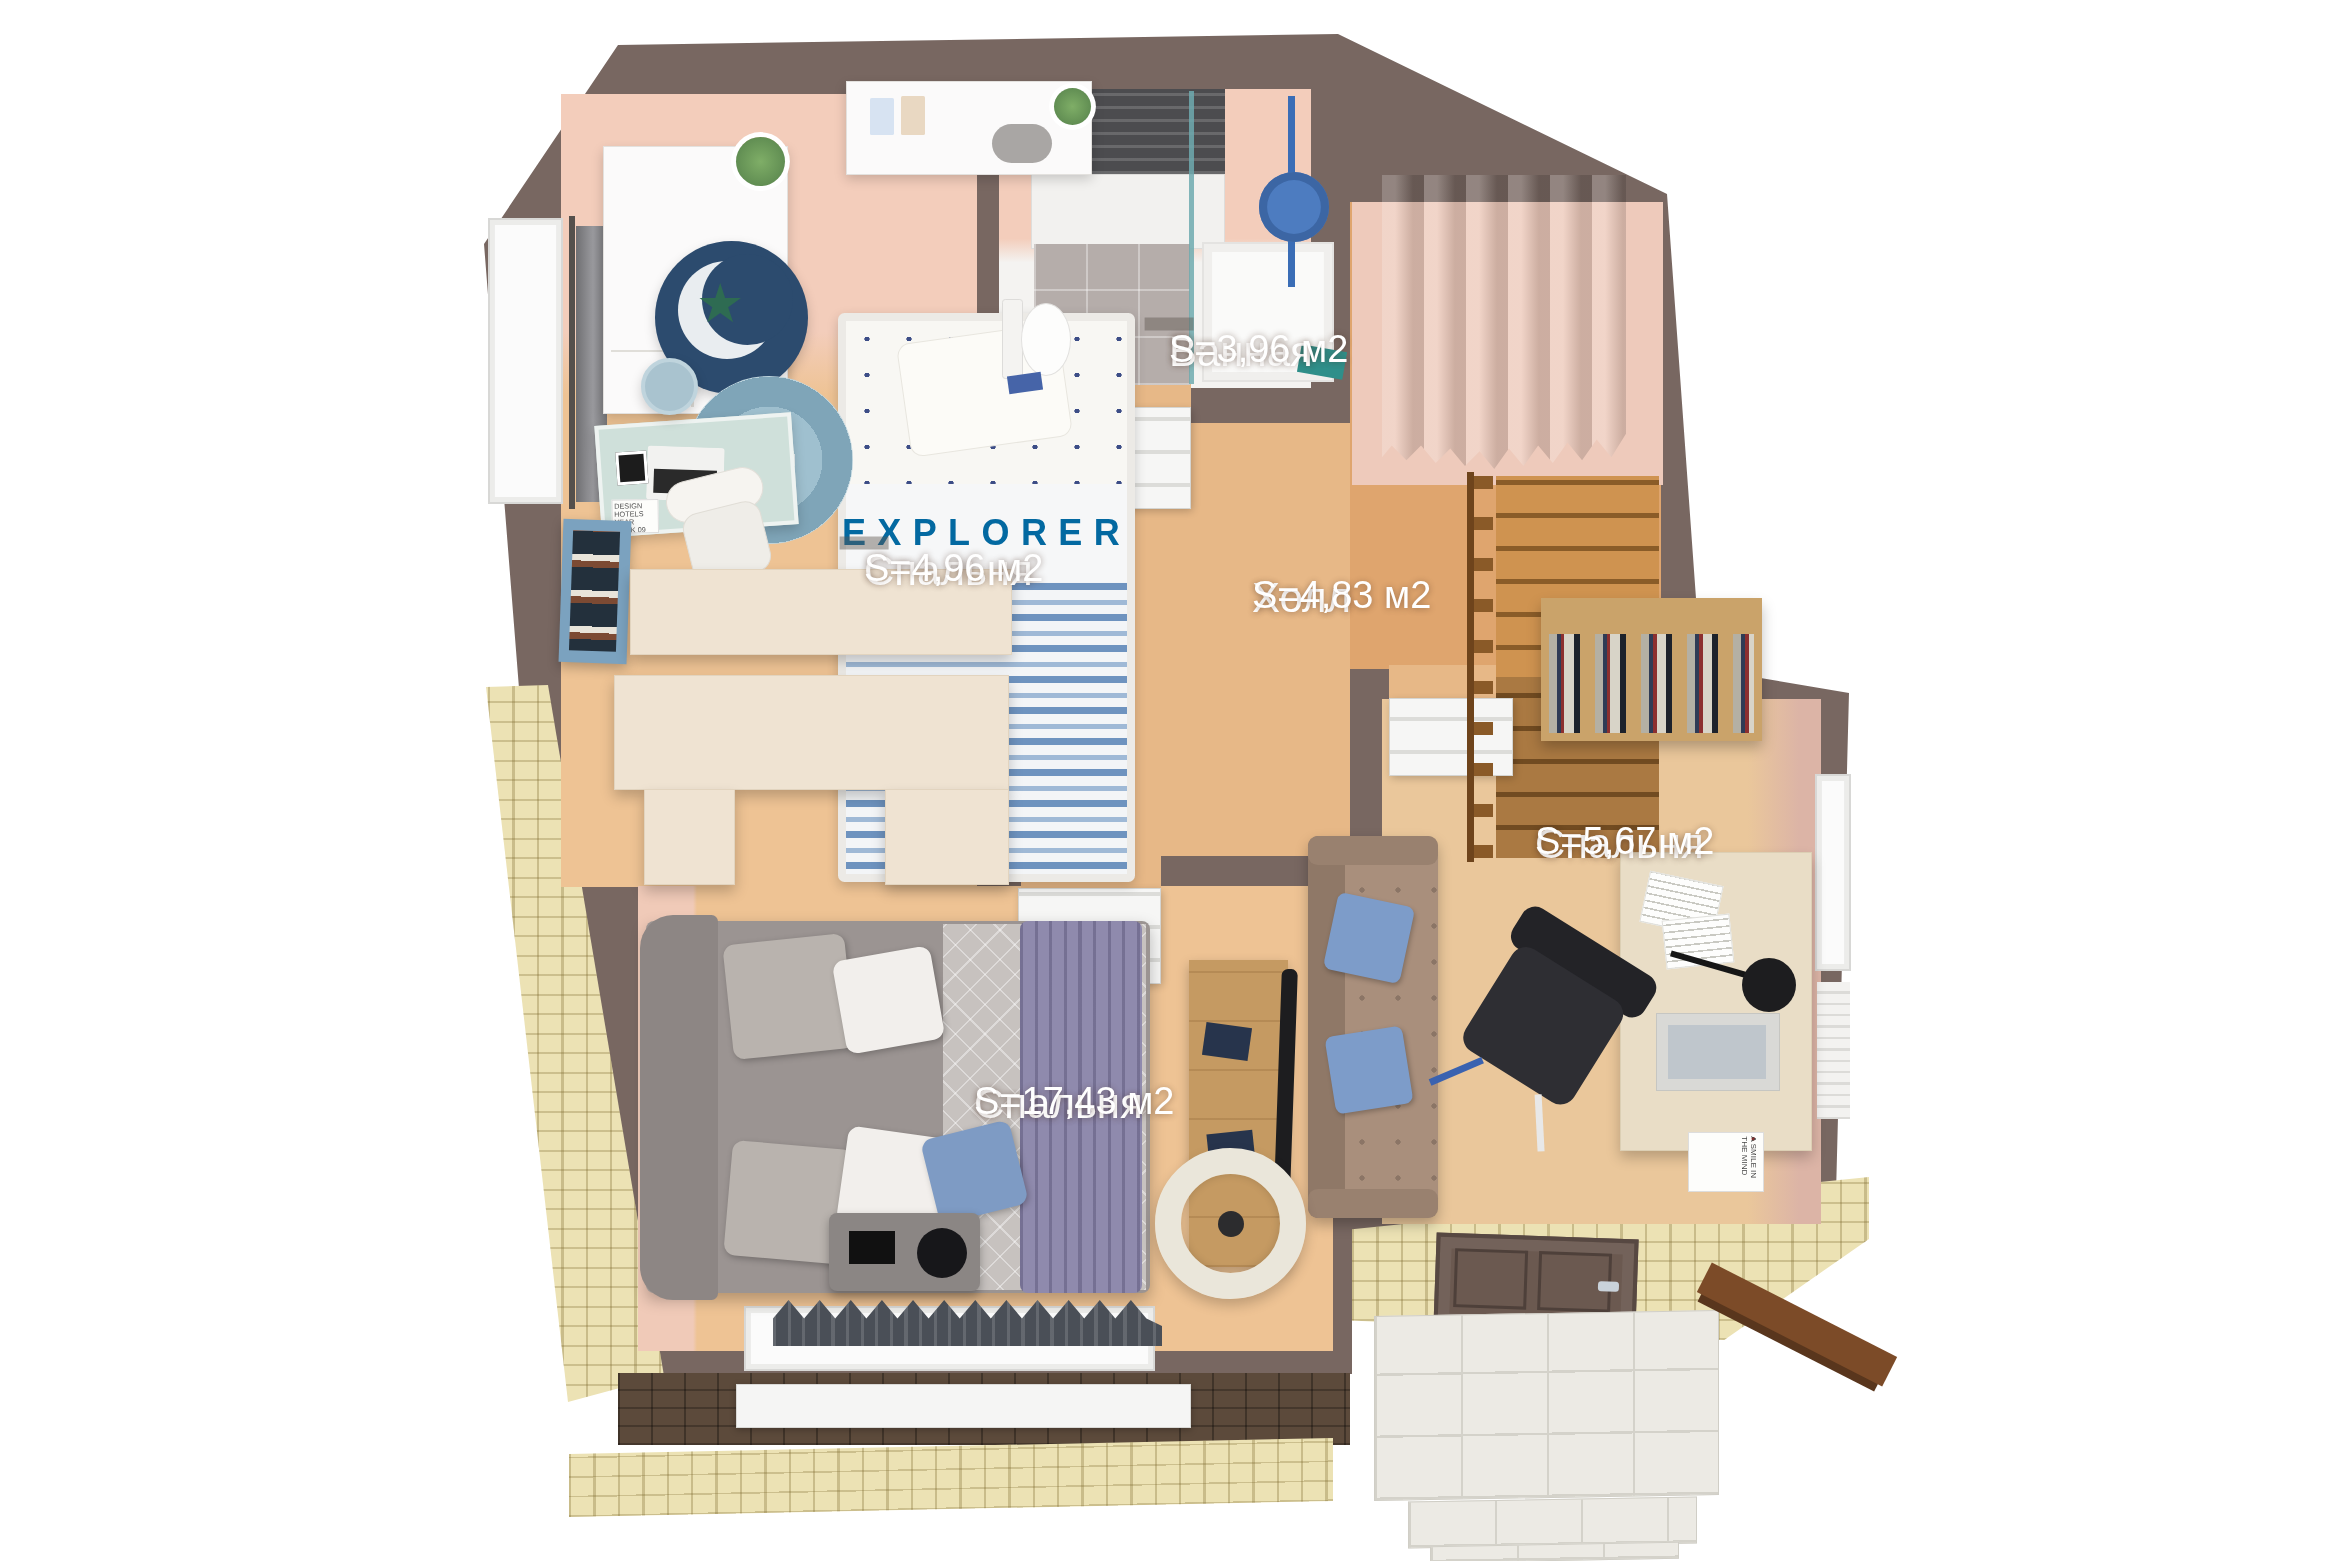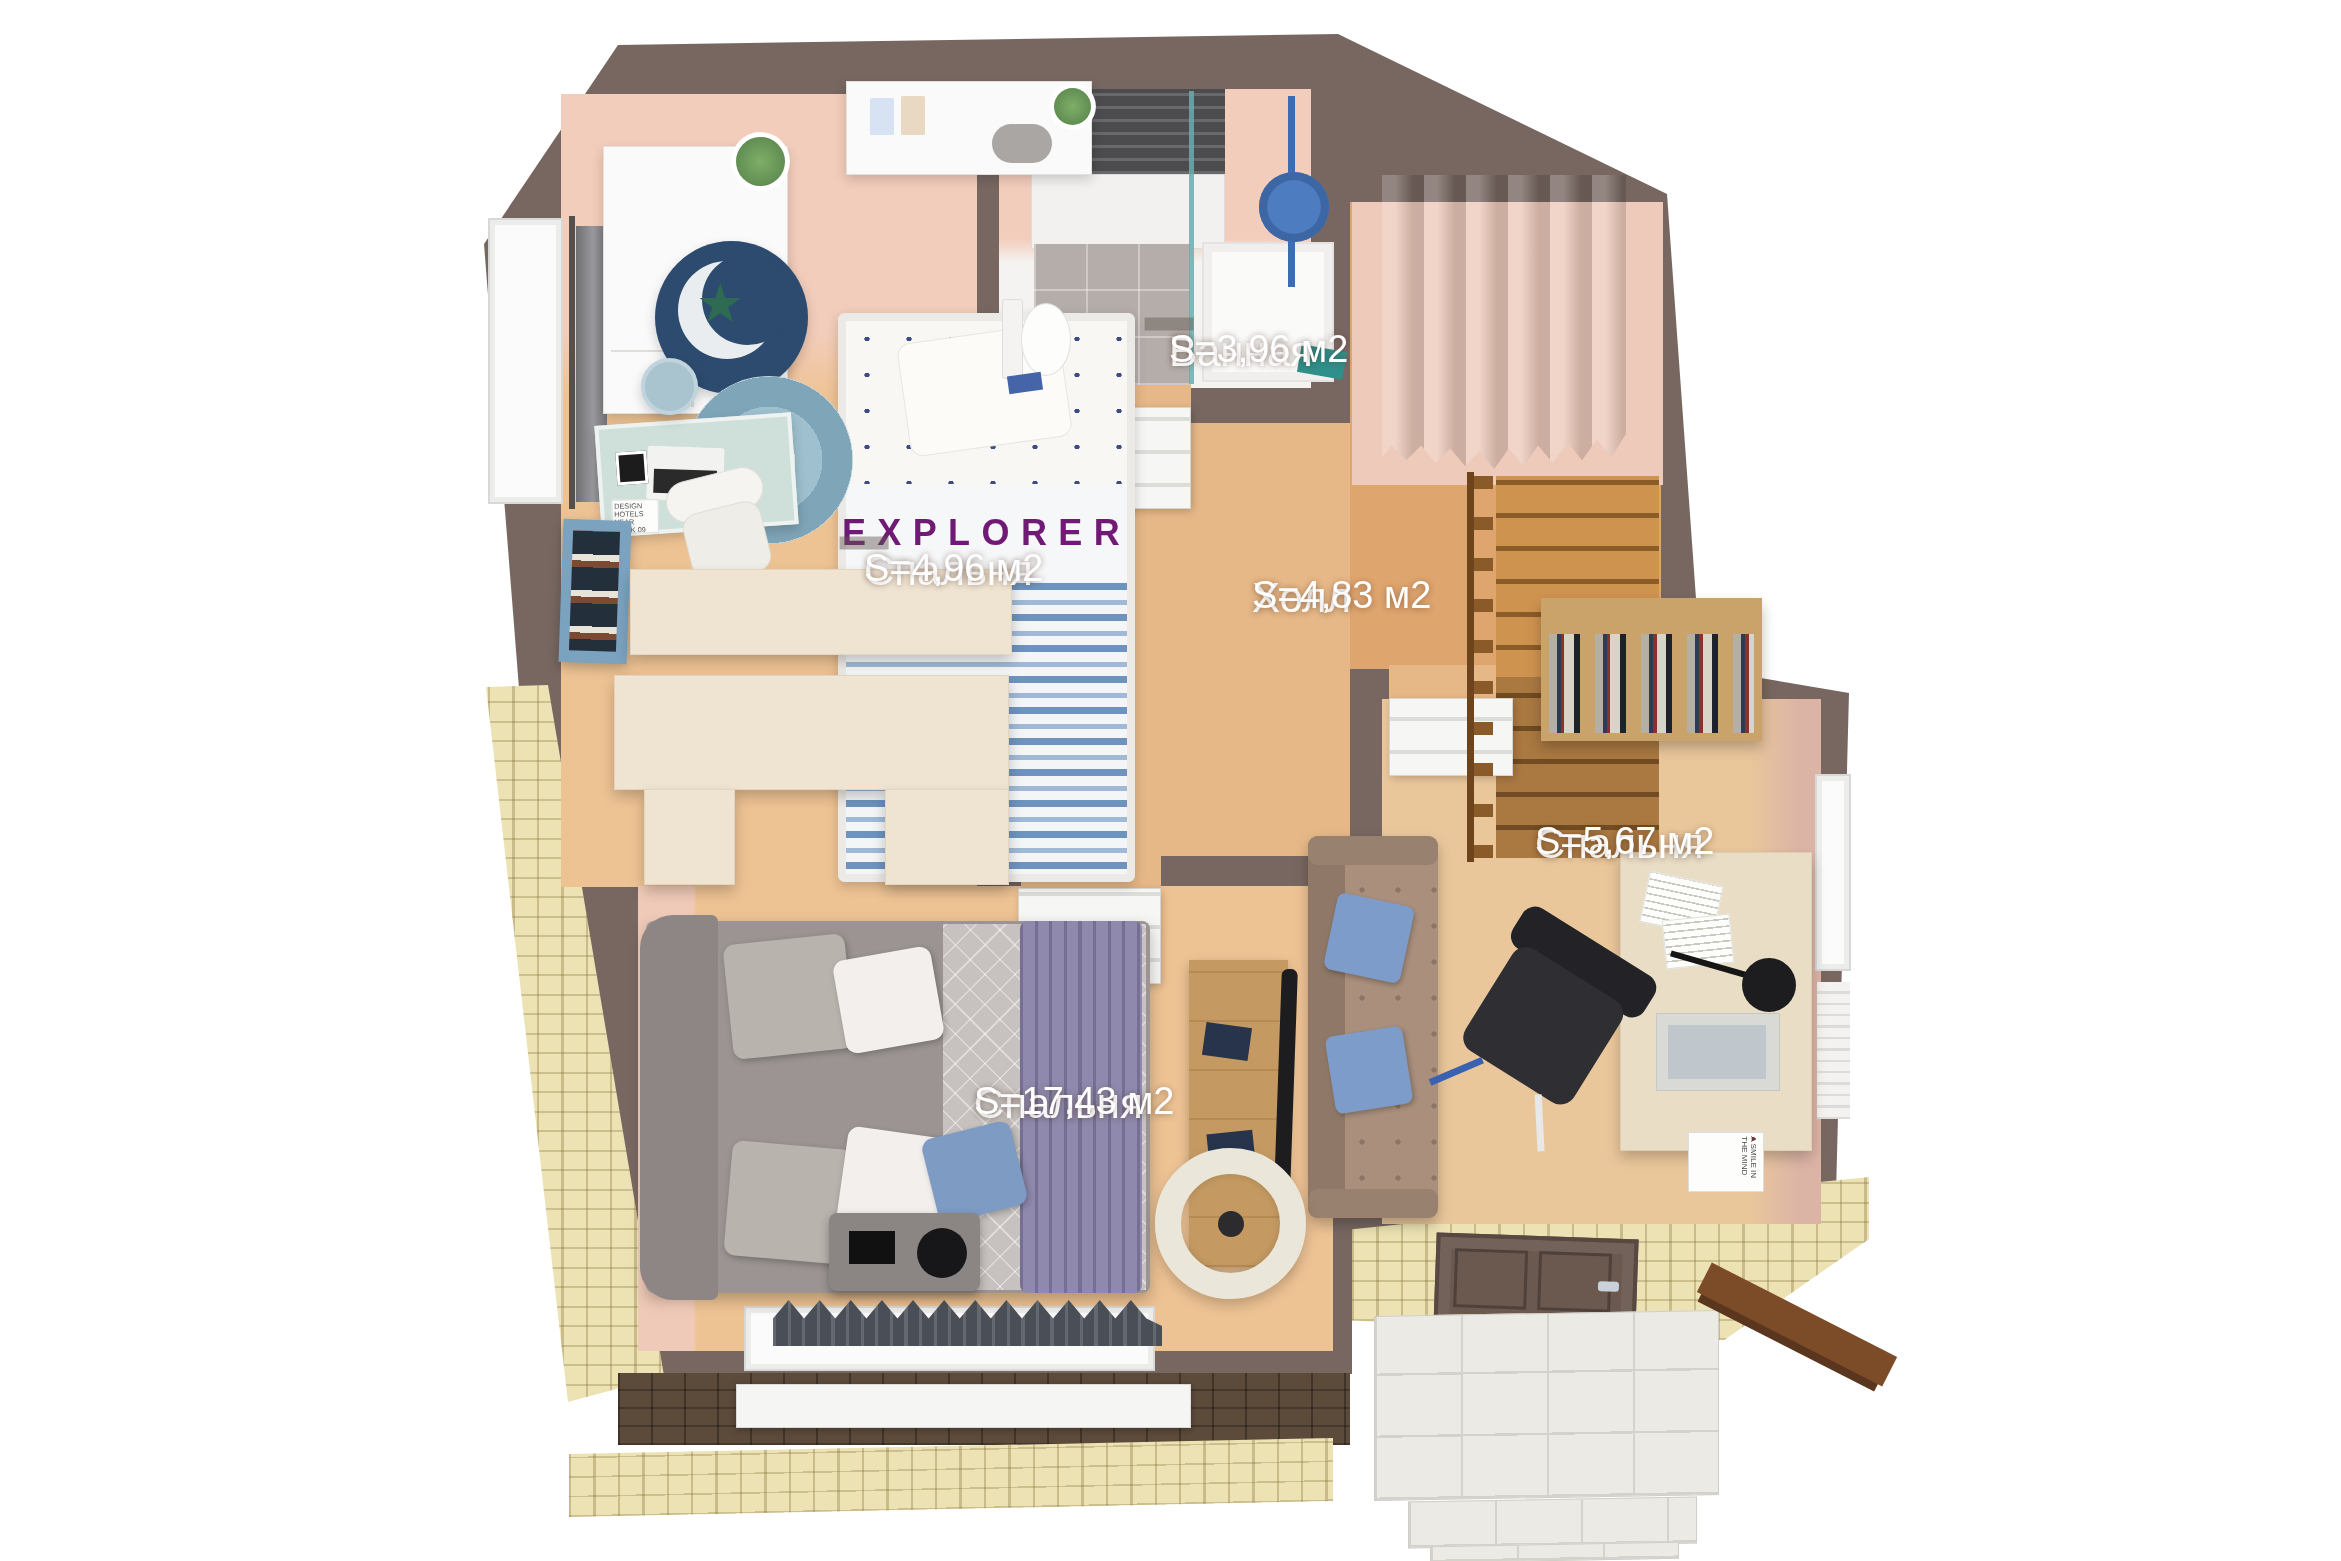--- a/index.html
+++ b/index.html
@@ -78,21 +78,21 @@
   .hippo{left:992px;top:124px;width:60px;height:39px;border-radius:21px;background:#a9a6a4;z-index:6;}
   .kbook{z-index:6;border-radius:1.6px;}
   .kbed{left:838px;top:313px;width:297px;height:569px;background:#fdfdfc;border:8.1px solid #eceae6;border-radius:6.5px;}
   .kbed .sheet{left:0;top:0;width:281px;height:244px;background:#f8f7f3;
      background-image:radial-gradient(#3c4d86 2.4px,transparent 2.9px);background-size:42px 36px;}
   .kbed .pillow1{left:57px;top:12.2px;width:163px;height:114px;background:#fcfbf7;border:1.6px solid #e8e6df;
      border-radius:13px;transform:rotate(-8deg);}
   .kbed .blanket{left:0px;top:207px;width:281px;height:346px;
      background:repeating-linear-gradient(180deg,#f3f5f7 0 9.8px,#9fb9d6 9.8px 15.5px,#f3f5f7 15.5px 24.4px,#6e93bf 24.4px 31px);}
   .kbed .band{left:0px;top:163px;width:281px;height:98px;background:#f6f7f8;display:flex;
-     align-items:center;justify-content:center;color:#701a75;font-weight:bold;font-size:36px;letter-spacing:11.4px;}
+     align-items:center;justify-content:center;color:#0369a1;font-weight:bold;font-size:36px;letter-spacing:11.4px;}
   .pouf{left:655px;top:241px;width:153px;height:153px;border-radius:50%;background:var(--navy,#2c4b6e);}
   .pouf .crescent{left:23px;top:19.5px;width:98px;height:98px;border-radius:50%;background:#e9edf0;}
   .pouf .crescent::after{content:"";position:absolute;left:24.4px;top:-6.5px;width:91px;height:91px;border-radius:50%;background:var(--navy,#2c4b6e);}
   .pouf .star{left:41px;top:31px;font-size:54px;color:#2e6b52;z-index:2;}
   .krug{left:685px;top:376px;width:168px;height:168px;border-radius:50%;
      background:radial-gradient(circle,#e7eef1 0 22%,#9fc0cf 22% 45%,#7fa5b8 45% 70%,#bcd3dc 70%);}
   .kdesk{left:598px;top:419px;width:197px;height:112px;transform:rotate(-4deg);
      background:#cfe0da;border:4.1px solid #eef3f1;}
   .laptop{left:45px;top:23px;width:77px;height:54px;background:#f2f2f0;border-radius:3.3px;transform:rotate(6deg);
      background-image:linear-gradient(#2a2a2a 0 0);background-size:63px 24.4px;background-position:6.5px 23px;background-repeat:no-repeat;}

